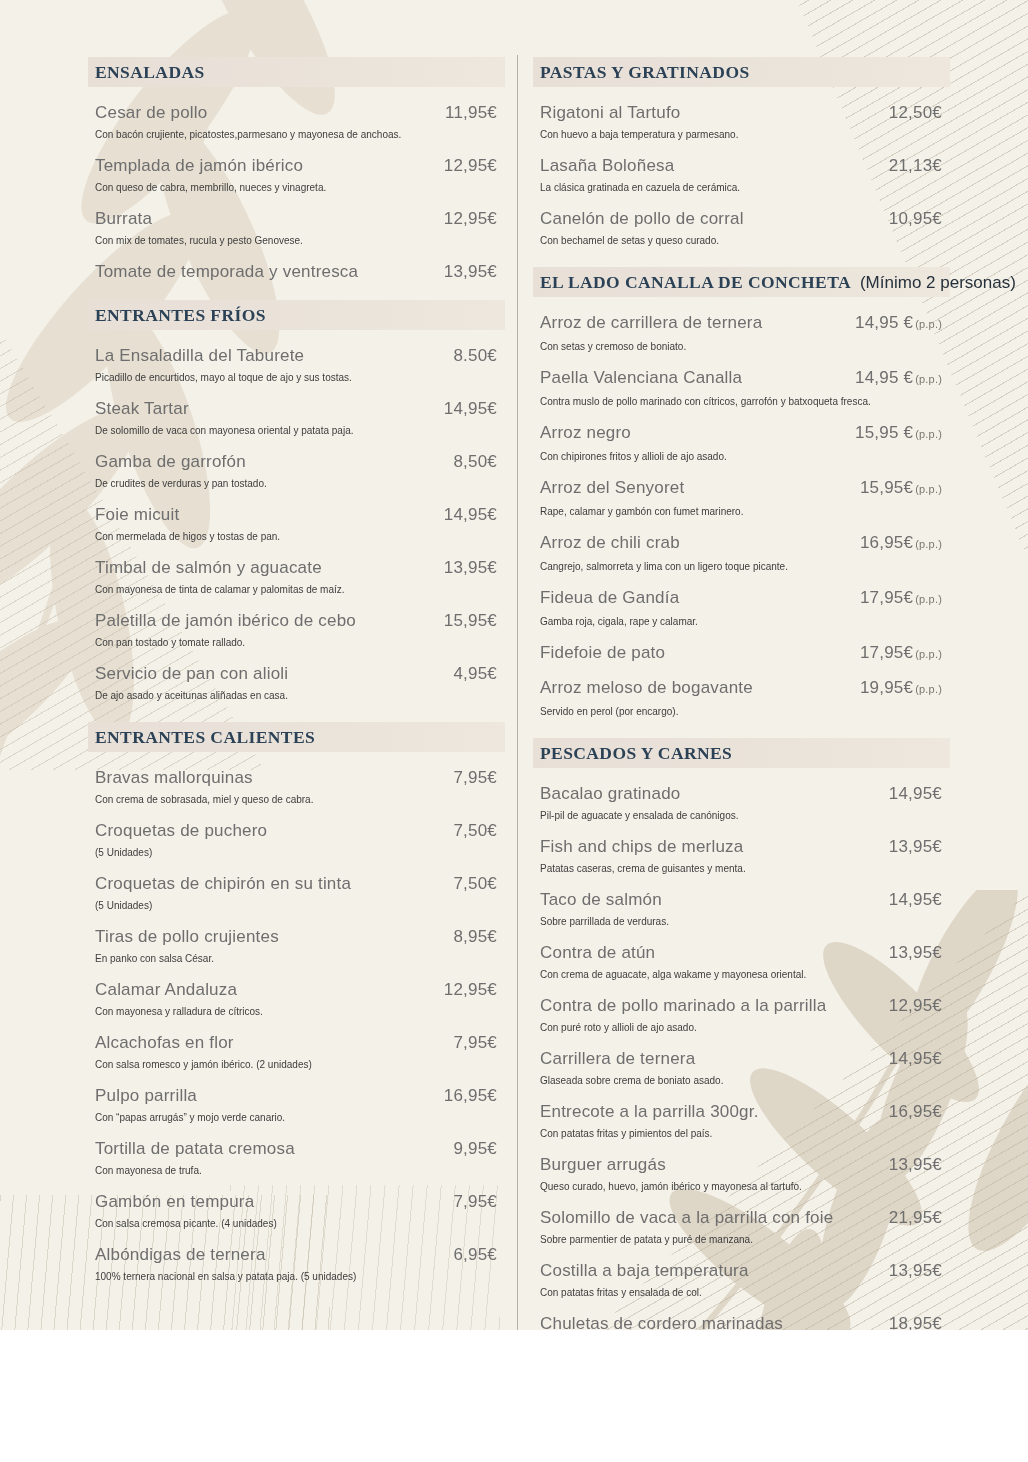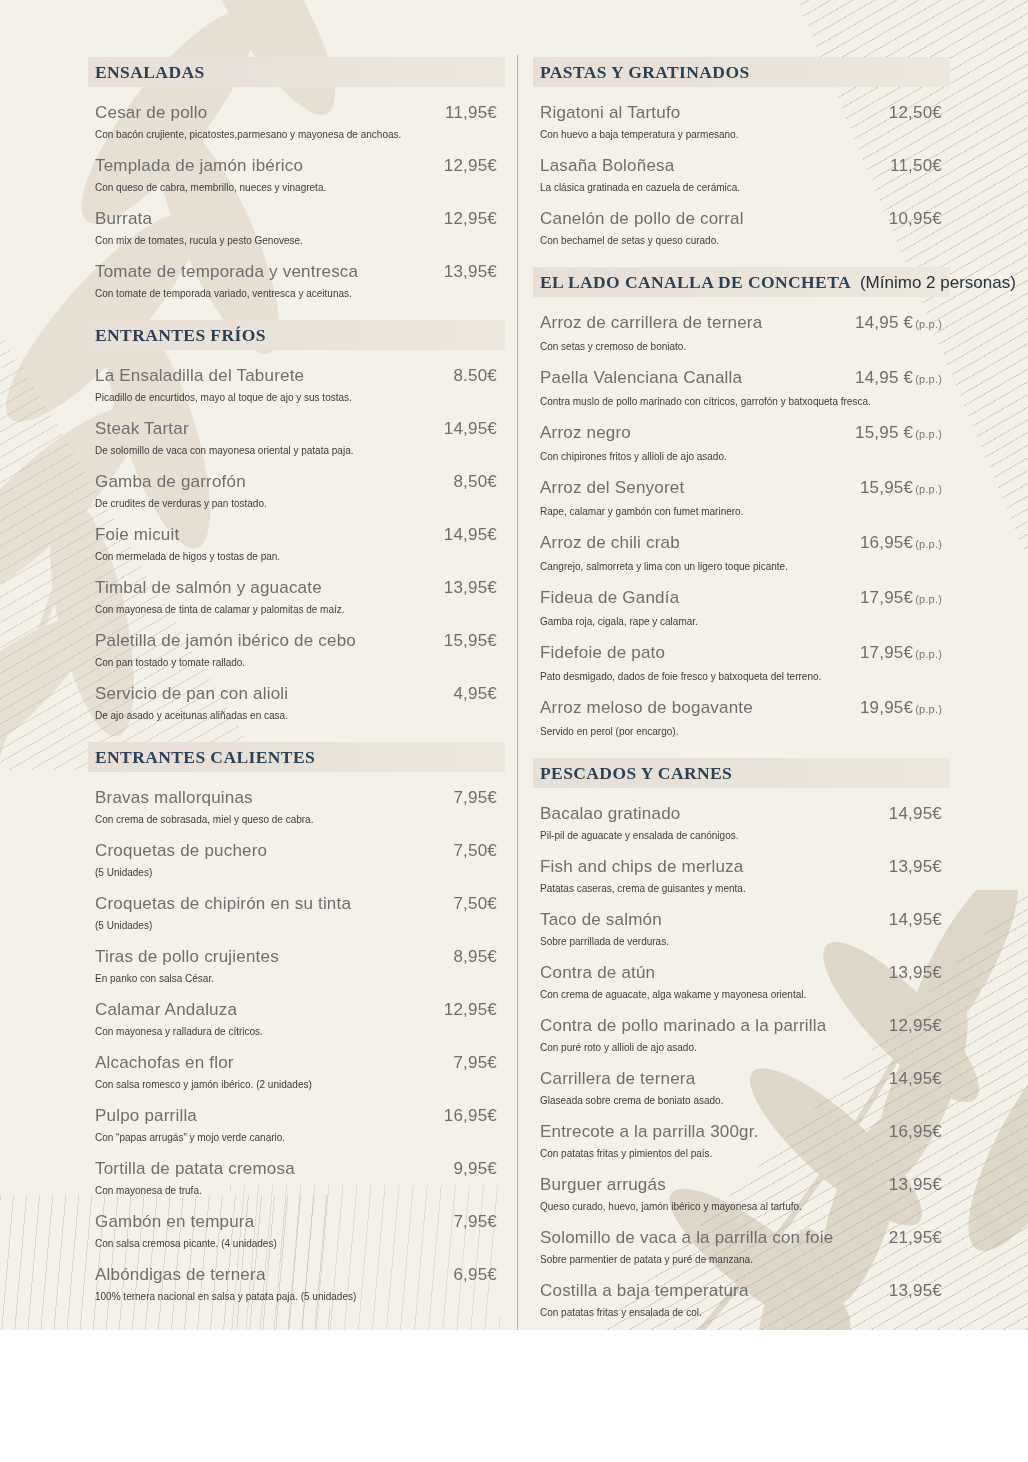--- a/index.html
+++ b/index.html
@@ -121,21 +121,20 @@
       <span class="price"><span class="price-val">12,95€</span></span>
     </div>
     <div class="desc">Con mix de tomates, rucula y pesto Genovese.</div>
   </div>
 
   <div class="item">
     <div class="row">
       <span class="name">Tomate de temporada y ventresca</span>
       <span class="price"><span class="price-val">13,95€</span></span>
     </div>
-    <div class="desc">Con tomate de temporada variado, ventresca y aceitunas.</div>
   </div>
 </div>
   </section>
 
   <section class="sec">
     <header class="sec-bar">
       <span class="sec-title">ENTRANTES FRÍOS</span>
 
     </header>
     <div class="items">
@@ -296,21 +295,21 @@
     <div class="row">
       <span class="name">Rigatoni al Tartufo</span>
       <span class="price"><span class="price-val">12,50€</span></span>
     </div>
     <div class="desc">Con huevo a baja temperatura y parmesano.</div>
   </div>
 
   <div class="item">
     <div class="row">
       <span class="name">Lasaña Boloñesa</span>
-      <span class="price"><span class="price-val">11,50€</span></span>
+      <span class="price"><span class="price-val">21,13€</span></span>
     </div>
     <div class="desc">La clásica gratinada en cazuela de cerámica.</div>
   </div>
 
   <div class="item">
     <div class="row">
       <span class="name">Canelón de pollo de corral</span>
       <span class="price"><span class="price-val">10,95€</span></span>
     </div>
     <div class="desc">Con bechamel de setas y queso curado.</div>
@@ -370,21 +369,20 @@
       <span class="price"><span class="price-val">17,95€</span><span class="pp">(p.p.)</span></span>
     </div>
     <div class="desc">Gamba roja, cigala, rape y calamar.</div>
   </div>
 
   <div class="item">
     <div class="row">
       <span class="name">Fidefoie de pato</span>
       <span class="price"><span class="price-val">17,95€</span><span class="pp">(p.p.)</span></span>
     </div>
-    <div class="desc">Pato desmigado, dados de foie fresco y batxoqueta del terreno.</div>
   </div>
 
   <div class="item">
     <div class="row">
       <span class="name">Arroz meloso de bogavante</span>
       <span class="price"><span class="price-val">19,95€</span><span class="pp">(p.p.)</span></span>
     </div>
     <div class="desc">Servido en perol (por encargo).</div>
   </div>
 </div>

